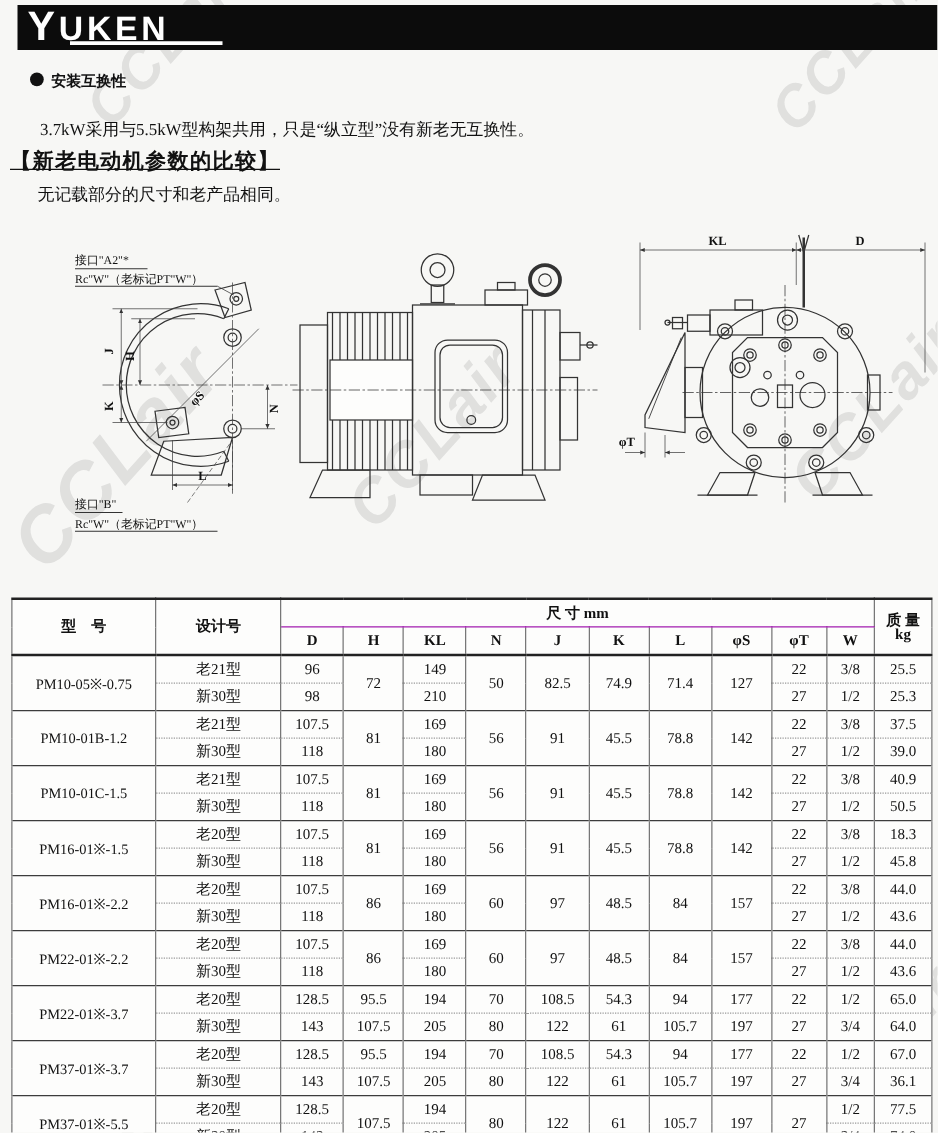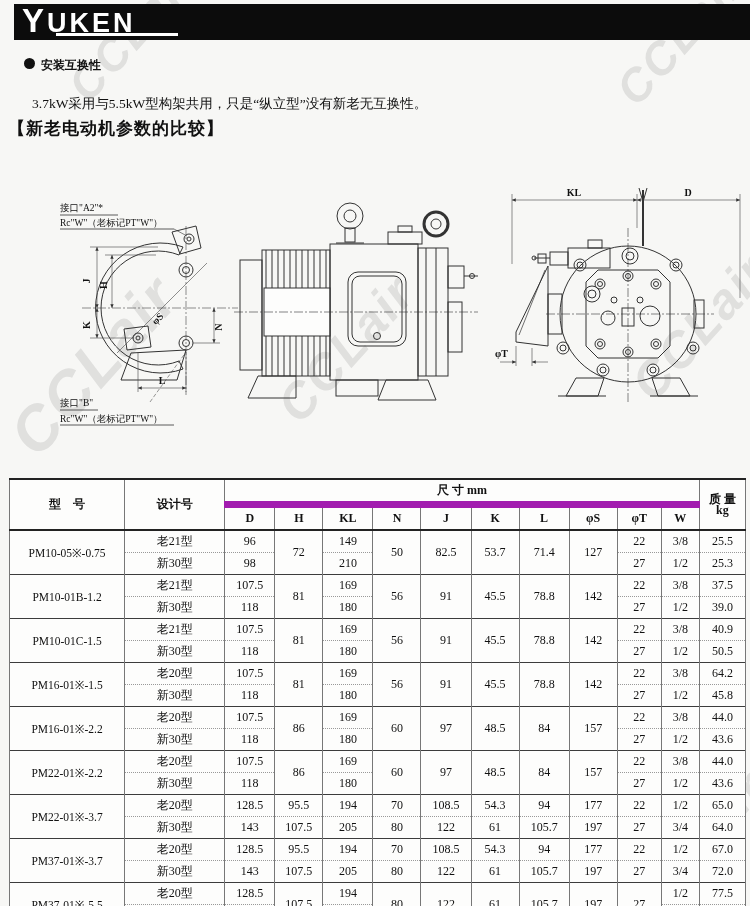--- a/index.html
+++ b/index.html
@@ -18,38 +18,38 @@
   .logo-underline{position:absolute;left:42px;top:29px;width:122px;height:3px;background:#fff;}
 
   
   .bullet-line{position:absolute;left:24px;top:57px;font-size:12px;font-weight:bold;}
   .dot{display:inline-block;width:11px;height:11px;border-radius:50%;background:#111;margin-right:6px;}
   .l1{position:absolute;left:26px;top:76px;font-size:13.5px;}
   .circled{display:inline-flex;align-items:center;justify-content:center;width:16px;height:16px;
            border:1px solid #111;border-radius:50%;font-size:10px;vertical-align:-2px;}
   .blank-box{display:inline-block;width:46px;height:14px;border:1px solid #111;vertical-align:-2px;background:#fff;}
   .l2{position:absolute;left:32px;top:95px;font-size:13.5px;text-align:center;}
-  .section-title{position:absolute;left:8px;top:117px;font-size:17px;font-weight:bold;letter-spacing:1px;}
+  .section-title{position:absolute;left:8px;top:117px;font-size:17px;font-weight:bold;letter-spacing:1px;text-decoration:underline;}
   .section-note{position:absolute;left:30px;top:147px;font-size:13.5px;}
 
   
   .drawings{position:absolute;left:0;top:170px;width:750px;height:300px;}
   .star-note{position:absolute;left:306px;top:421px;font-size:13px;}
 
   svg text{font-family:"Liberation Serif",serif;fill:#111;}
   .lbl{font-size:9.5px;}
   .dimtxt{font-size:10px;font-weight:bold;}
 
   
   table{position:absolute;left:9px;top:478px;width:737px;border-collapse:collapse;table-layout:fixed;
         font-size:12px;background:#fdfdfc;border:1.5px solid #222;border-top:2.5px solid #222;border-bottom:3px solid #222;}
   th,td{border-left:1px solid #777;border-right:1px solid #777;text-align:center;vertical-align:middle;
         padding:0;height:21px;font-weight:normal;overflow:hidden;white-space:nowrap;}
   thead th{font-weight:bold;}
-  .dims-h{border-bottom:7px solid #a21caf;font-weight:bold;}
+  .dims-h{border-bottom:1px solid #a21caf;font-weight:bold;}
   .mass-h span{display:block;line-height:11px;font-weight:bold;}
   tr.first td{border-top:2px solid #222;}
   tr.g-top td{border-top:1px solid #3c3c3c;}
   tr.g-sub td{border-top:1px dotted #999;}
   td.model{font-size:11.5px;}
 </style>
 </head>
 <body>
 
 <div class="page">
@@ -68,20 +68,21 @@
   <div class="topbar">
     <div class="logo"><span class="y">Y</span>UKEN</div>
     <div class="logo-underline"></div>
   </div>
 
   <div class="bullet-line">
     <span class="dot"></span><span>安装互换性</span>
   </div>
   <div class="l2">3.7kW采用与5.5kW型构架共用，只是“纵立型”没有新老无互换性。</div>
   <div class="section-title">【新老电动机参数的比较】</div>
+  <div class="section-note">无记载部分的尺寸和老产品相同。</div>
 
   <div class="drawings">
   <svg width="750" height="300" viewBox="0 0 750 300">
     <defs>
       <marker id="ar" viewBox="0 0 10 10" refX="9" refY="5" markerWidth="7" markerHeight="7" orient="auto-start-reverse">
         <path d="M0 1 L9 5 L0 9 z" fill="#333"></path>
       </marker>
     </defs>
 
     <g stroke="#333" fill="none" stroke-width="1">
@@ -294,21 +295,21 @@
     <tbody>
 
       <tr class="first">
         <td class="model" rowspan="2">PM10-05※-0.75</td>
         <td>老21型</td>
         <td>96</td>
         <td rowspan="2">72</td>
         <td>149</td>
         <td rowspan="2">50</td>
         <td rowspan="2">82.5</td>
-        <td rowspan="2">53.7</td>
+        <td rowspan="2">74.9</td>
         <td rowspan="2">71.4</td>
         <td rowspan="2">127</td>
         <td>22</td>
         <td>3/8</td>
         <td>25.5</td>
       </tr>
       <tr class="g-sub">
         <td>新30型</td>
         <td>98</td>
         <td>210</td>
@@ -371,21 +372,21 @@
         <td>107.5</td>
         <td rowspan="2">81</td>
         <td>169</td>
         <td rowspan="2">56</td>
         <td rowspan="2">91</td>
         <td rowspan="2">45.5</td>
         <td rowspan="2">78.8</td>
         <td rowspan="2">142</td>
         <td>22</td>
         <td>3/8</td>
-        <td>64.2</td>
+        <td>18.3</td>
       </tr>
       <tr class="g-sub">
         <td>新30型</td>
         <td>118</td>
         <td>180</td>
         <td>27</td>
         <td>1/2</td>
         <td>45.8</td>
       </tr>
 
@@ -487,21 +488,21 @@
         <td>143</td>
         <td>107.5</td>
         <td>205</td>
         <td>80</td>
         <td>122</td>
         <td>61</td>
         <td>105.7</td>
         <td>197</td>
         <td>27</td>
         <td>3/4</td>
-        <td>72.0</td>
+        <td>36.1</td>
       </tr>
 
       <tr class="g-top">
         <td class="model" rowspan="2">PM37-01※-5.5</td>
         <td>老20型</td>
         <td>128.5</td>
         <td rowspan="2">107.5</td>
         <td>194</td>
         <td rowspan="2">80</td>
         <td rowspan="2">122</td>

